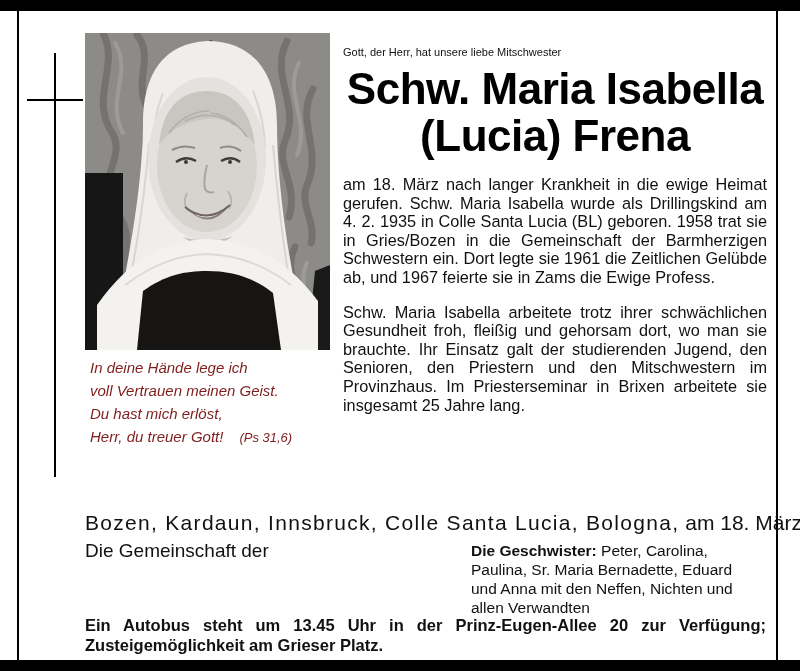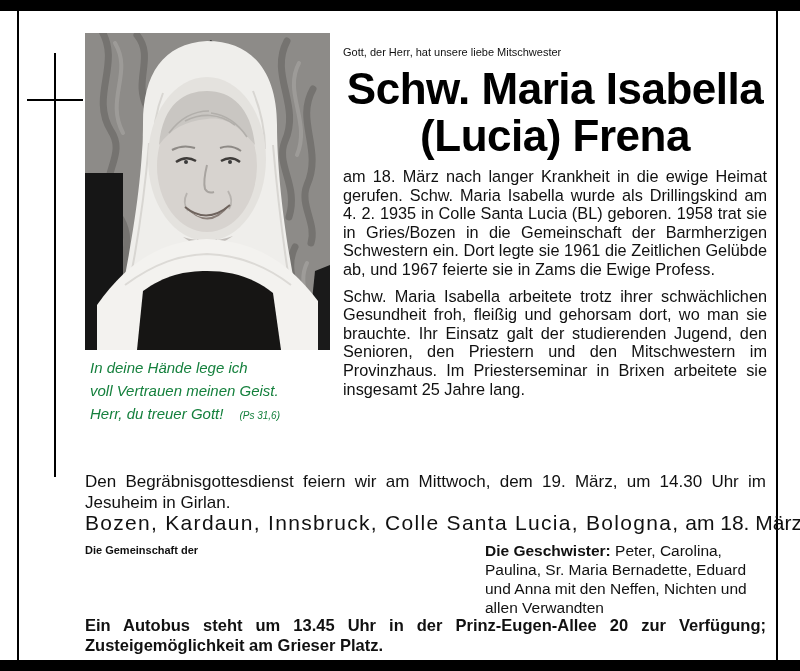--- a/index.html
+++ b/index.html
@@ -9,34 +9,34 @@
   .bar.top{top:0;}
   .bar.bottom{top:660px;}
   .edge{position:absolute;top:11px;height:649px;width:2px;background:#000;}
   .edge.left{left:17px;}
   .edge.right{left:776px;}
   .cross-v{position:absolute;left:54px;top:53px;width:2px;height:424px;background:#000;}
   .cross-h{position:absolute;left:27px;top:99px;width:56px;height:2px;background:#000;}
   .photo{position:absolute;left:85px;top:33px;width:245px;height:317px;}
   .photo svg{display:block;}
   .prayer{position:absolute;left:90px;top:356px;font-style:italic;font-size:15px;
-          line-height:23px;color:#15803d;}
-  .prayer .ref{font-size:10px;margin-left:16px;}
+          line-height:23px;color:#7f1d1d;}
+  .prayer .ref{font-size:13px;margin-left:16px;}
   .main{position:absolute;left:343px;top:26px;width:424px;}
   .intro{font-size:11px;line-height:20px;margin:16px 0 3px;}
   .title{font-size:44px;line-height:47px;font-weight:bold;text-align:center;
          margin:0 0 7px;letter-spacing:-0.5px;color:#000;}
-  .main p.body{font-size:16.3px;line-height:18.6px;text-align:justify;margin:8px 0 7px;}
+  .main p.body{font-size:16.3px;line-height:18.6px;text-align:justify;margin:16px 0 7px;}
   .funeral{position:absolute;left:85px;top:472px;width:681px;font-size:17px;
            line-height:20.5px;text-align:justify;}
   .places{position:absolute;left:85px;top:511px;width:681px;font-size:21px;white-space:nowrap;}
   .places .spread{letter-spacing:1.3px;}
-  .col-community{position:absolute;left:85px;top:541px;width:330px;font-weight:bold;
-                 font-size:11px;line-height:19px;}
-  .col-siblings{position:absolute;left:485px;top:541px;width:283px;font-size:15.5px;
+  .col-community{position:absolute;left:85px;top:541px;width:330px;font-weight:normal;
+                 font-size:19px;line-height:19px;}
+  .col-siblings{position:absolute;left:471px;top:541px;width:283px;font-size:15.5px;
                 line-height:19px;}
   .col-siblings .lead{font-weight:bold;}
   .bus{position:absolute;left:85px;top:616px;width:681px;font-size:16.5px;
        line-height:19.5px;text-align:justify;font-weight:bold;}
 </style>
 </head>
 <body>
 
 <div class="page">
 
@@ -116,31 +116,31 @@
       <path d="M12,272 C45,225 80,208 122,206 C164,208 200,224 233,268 L233,317 L12,317 Z" fill="#f3f2ef"></path>
       <path d="M40,252 C70,230 95,222 122,221 C152,222 180,232 206,252" fill="none" stroke="#dcdad6" stroke-width="2"></path>
 
       <path d="M58,258 C80,242 100,238 122,238 C146,238 168,244 188,260 L196,317 L52,317 Z" fill="#161514"></path>
     </svg>
   </div>
 
   <div class="prayer">
     <div>In deine Hände lege ich</div>
     <div>voll Vertrauen meinen Geist.</div>
+    <div>Du hast mich erlöst,</div>
     <div><span>Herr, du treuer Gott!</span><span class="ref">(Ps 31,6)</span></div>
   </div>
 
   <div class="main">
     <div class="intro">Gott, der Herr, hat unsere liebe Mitschwester</div>
     <h1 class="title"><span>Schw. Maria Isabella</span><br><span>(Lucia) Frena</span></h1>
     <p class="body">am 18. März nach langer Krankheit in die ewige Heimat gerufen. Schw. Maria Isabella wurde als Drillingskind am 4. 2. 1935 in Colle Santa Lucia (BL) geboren. 1958 trat sie in Gries/Bozen in die Gemeinschaft der Barmherzigen Schwestern ein. Dort legte sie 1961 die Zeitlichen Gelübde ab, und 1967 feierte sie in Zams die Ewige Profess.</p>
     <p class="body">Schw. Maria Isabella arbeitete trotz ihrer schwächlichen Gesundheit froh, fleißig und gehorsam dort, wo man sie brauchte. Ihr Einsatz galt der studierenden Jugend, den Senioren, den Priestern und den Mitschwestern im Provinzhaus. Im Priesterseminar in Brixen arbeitete sie insgesamt 25 Jahre lang.</p>
   </div>
 
-  <div class="funeral">Den Begräbnisgottesdienst feiern wir am Mittwoch, dem 19. März, um 14.30 Uhr im Jesuheim in Girlan.</div>
 
   <div class="places">
     <span class="spread">Bozen, Kardaun, Innsbruck, Colle Santa Lucia, Bologna,</span>
     <span>am 18. März 2008</span>
   </div>
 
   <div class="col-community">
     <div>Die Gemeinschaft der</div>
   </div>
 

